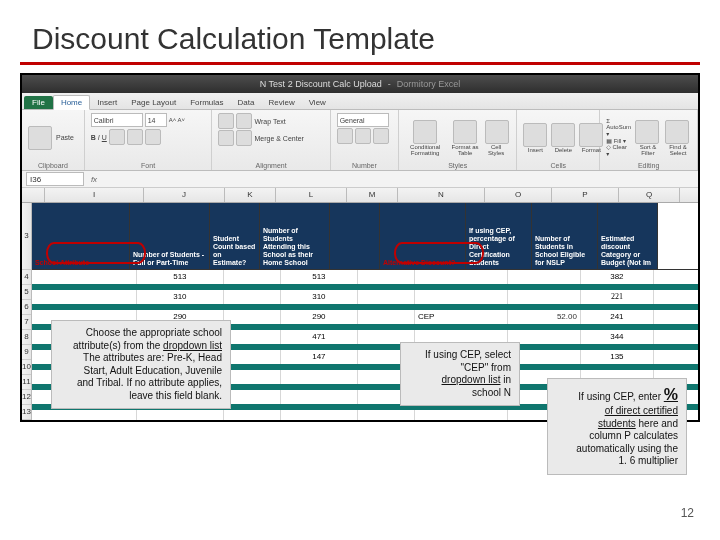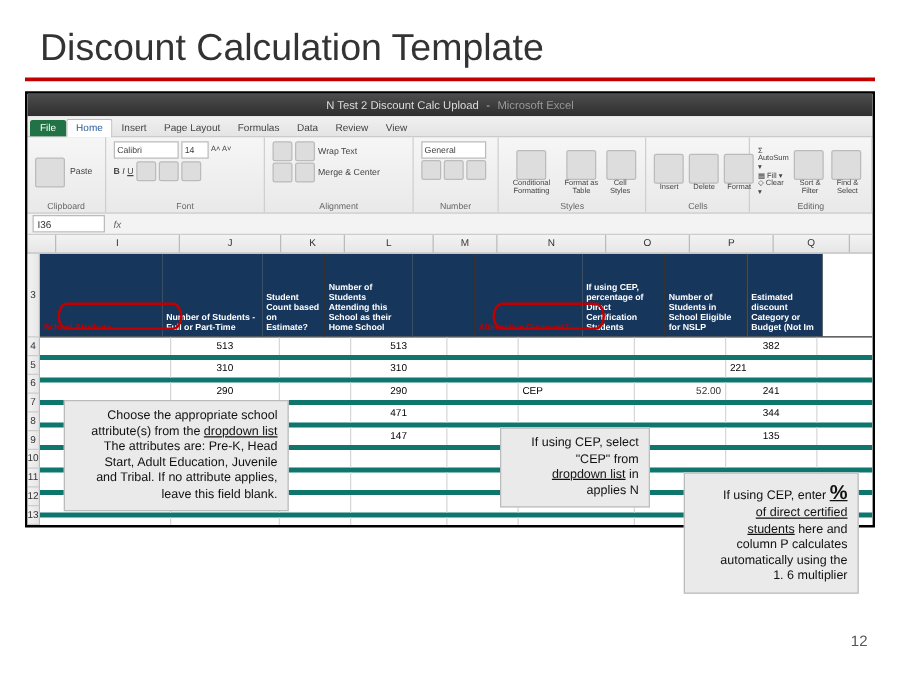--- a/index.html
+++ b/index.html
@@ -164,21 +164,21 @@
     text-align: center;
     line-height: 14px;
   }
   .row-headers .tall { height: 66px; line-height: 66px; }
   .cells {
     flex: 1;
     position: relative;
   }
   .data-row {
     display: flex;
-    border-bottom: 4px solid #0f766e;
+    border-bottom: 6px solid #0f766e;
     height: 14px;
   }
   .cell {
     border-right: 1px solid #d7d7d7;
     font-size: 8px;
     padding: 0 3px;
     line-height: 14px;
     overflow: hidden;
     white-space: nowrap;
   }
@@ -233,21 +233,21 @@
 <body>
 
 <div class="title">Discount Calculation Template</div>
 <div class="redline"></div>
 
 <div class="excel-window">
 
   <div class="titlebar">
     <span class="filename">N Test 2 Discount Calc Upload</span>
     <span>-</span>
-    <span class="app">Microsoft Excel</span>
+    <span class="app">Dormitory Excel</span>
   </div>
 
   <div class="ribbon-tabs">
     <span class="file-tab">File</span>
     <span class="tab active">Home</span>
     <span class="tab">Insert</span>
     <span class="tab">Page Layout</span>
     <span class="tab">Formulas</span>
     <span class="tab">Data</span>
     <span class="tab">Review</span>
@@ -422,21 +422,21 @@
           <div class="cell" style="width: 60px; text-align: right;">5</div>
         </div>
         <div class="data-row">
           <div class="cell" style="width: 98px;"></div>
           <div class="cell" style="width: 80px; text-align: center;">310</div>
           <div class="cell" style="width: 50px;"></div>
           <div class="cell" style="width: 70px; text-align: center;">310</div>
           <div class="cell" style="width: 50px;"></div>
           <div class="cell" style="width: 86px;"></div>
           <div class="cell pct-col" style="width: 66px; text-align: right;"></div>
-          <div class="cell" style="width: 66px; text-align: left;">221</div>
+          <div class="cell" style="width: 66px; text-align: center; font-family: Liberation Serif, serif;">221</div>
           <div class="cell" style="width: 60px; text-align: right;">5</div>
         </div>
         <div class="data-row">
           <div class="cell" style="width: 98px;"></div>
           <div class="cell" style="width: 80px; text-align: center;">290</div>
           <div class="cell" style="width: 50px;"></div>
           <div class="cell" style="width: 70px; text-align: center;">290</div>
           <div class="cell" style="width: 50px;"></div>
           <div class="cell" style="width: 86px;">CEP</div>
           <div class="cell pct-col" style="width: 66px; text-align: right;">52.00</div>
@@ -545,21 +545,21 @@
   <div>The attributes are: Pre-K, Head</div>
   <div>Start, Adult Education, Juvenile</div>
   <div>and Tribal. If no attribute applies,</div>
   <div>leave this field blank.</div>
 </div>
 
 <div class="callout" style="left:400px; top:342px; width:120px;">
   <div>If using CEP, select</div>
   <div>"CEP" from</div>
   <div><span class="u">dropdown list</span><span> in</span></div>
-  <div>applies N</div>
+  <div>school N</div>
 </div>
 
 <div class="callout" style="left:547px; top:378px; width:140px;">
   <div><span>If using CEP, enter </span><span class="u bigpct">%</span></div>
   <div class="u">of direct certified</div>
   <div><span class="u">students</span><span> here and</span></div>
   <div>column P calculates</div>
   <div>automatically using the</div>
   <div>1. 6 multiplier</div>
 </div>

